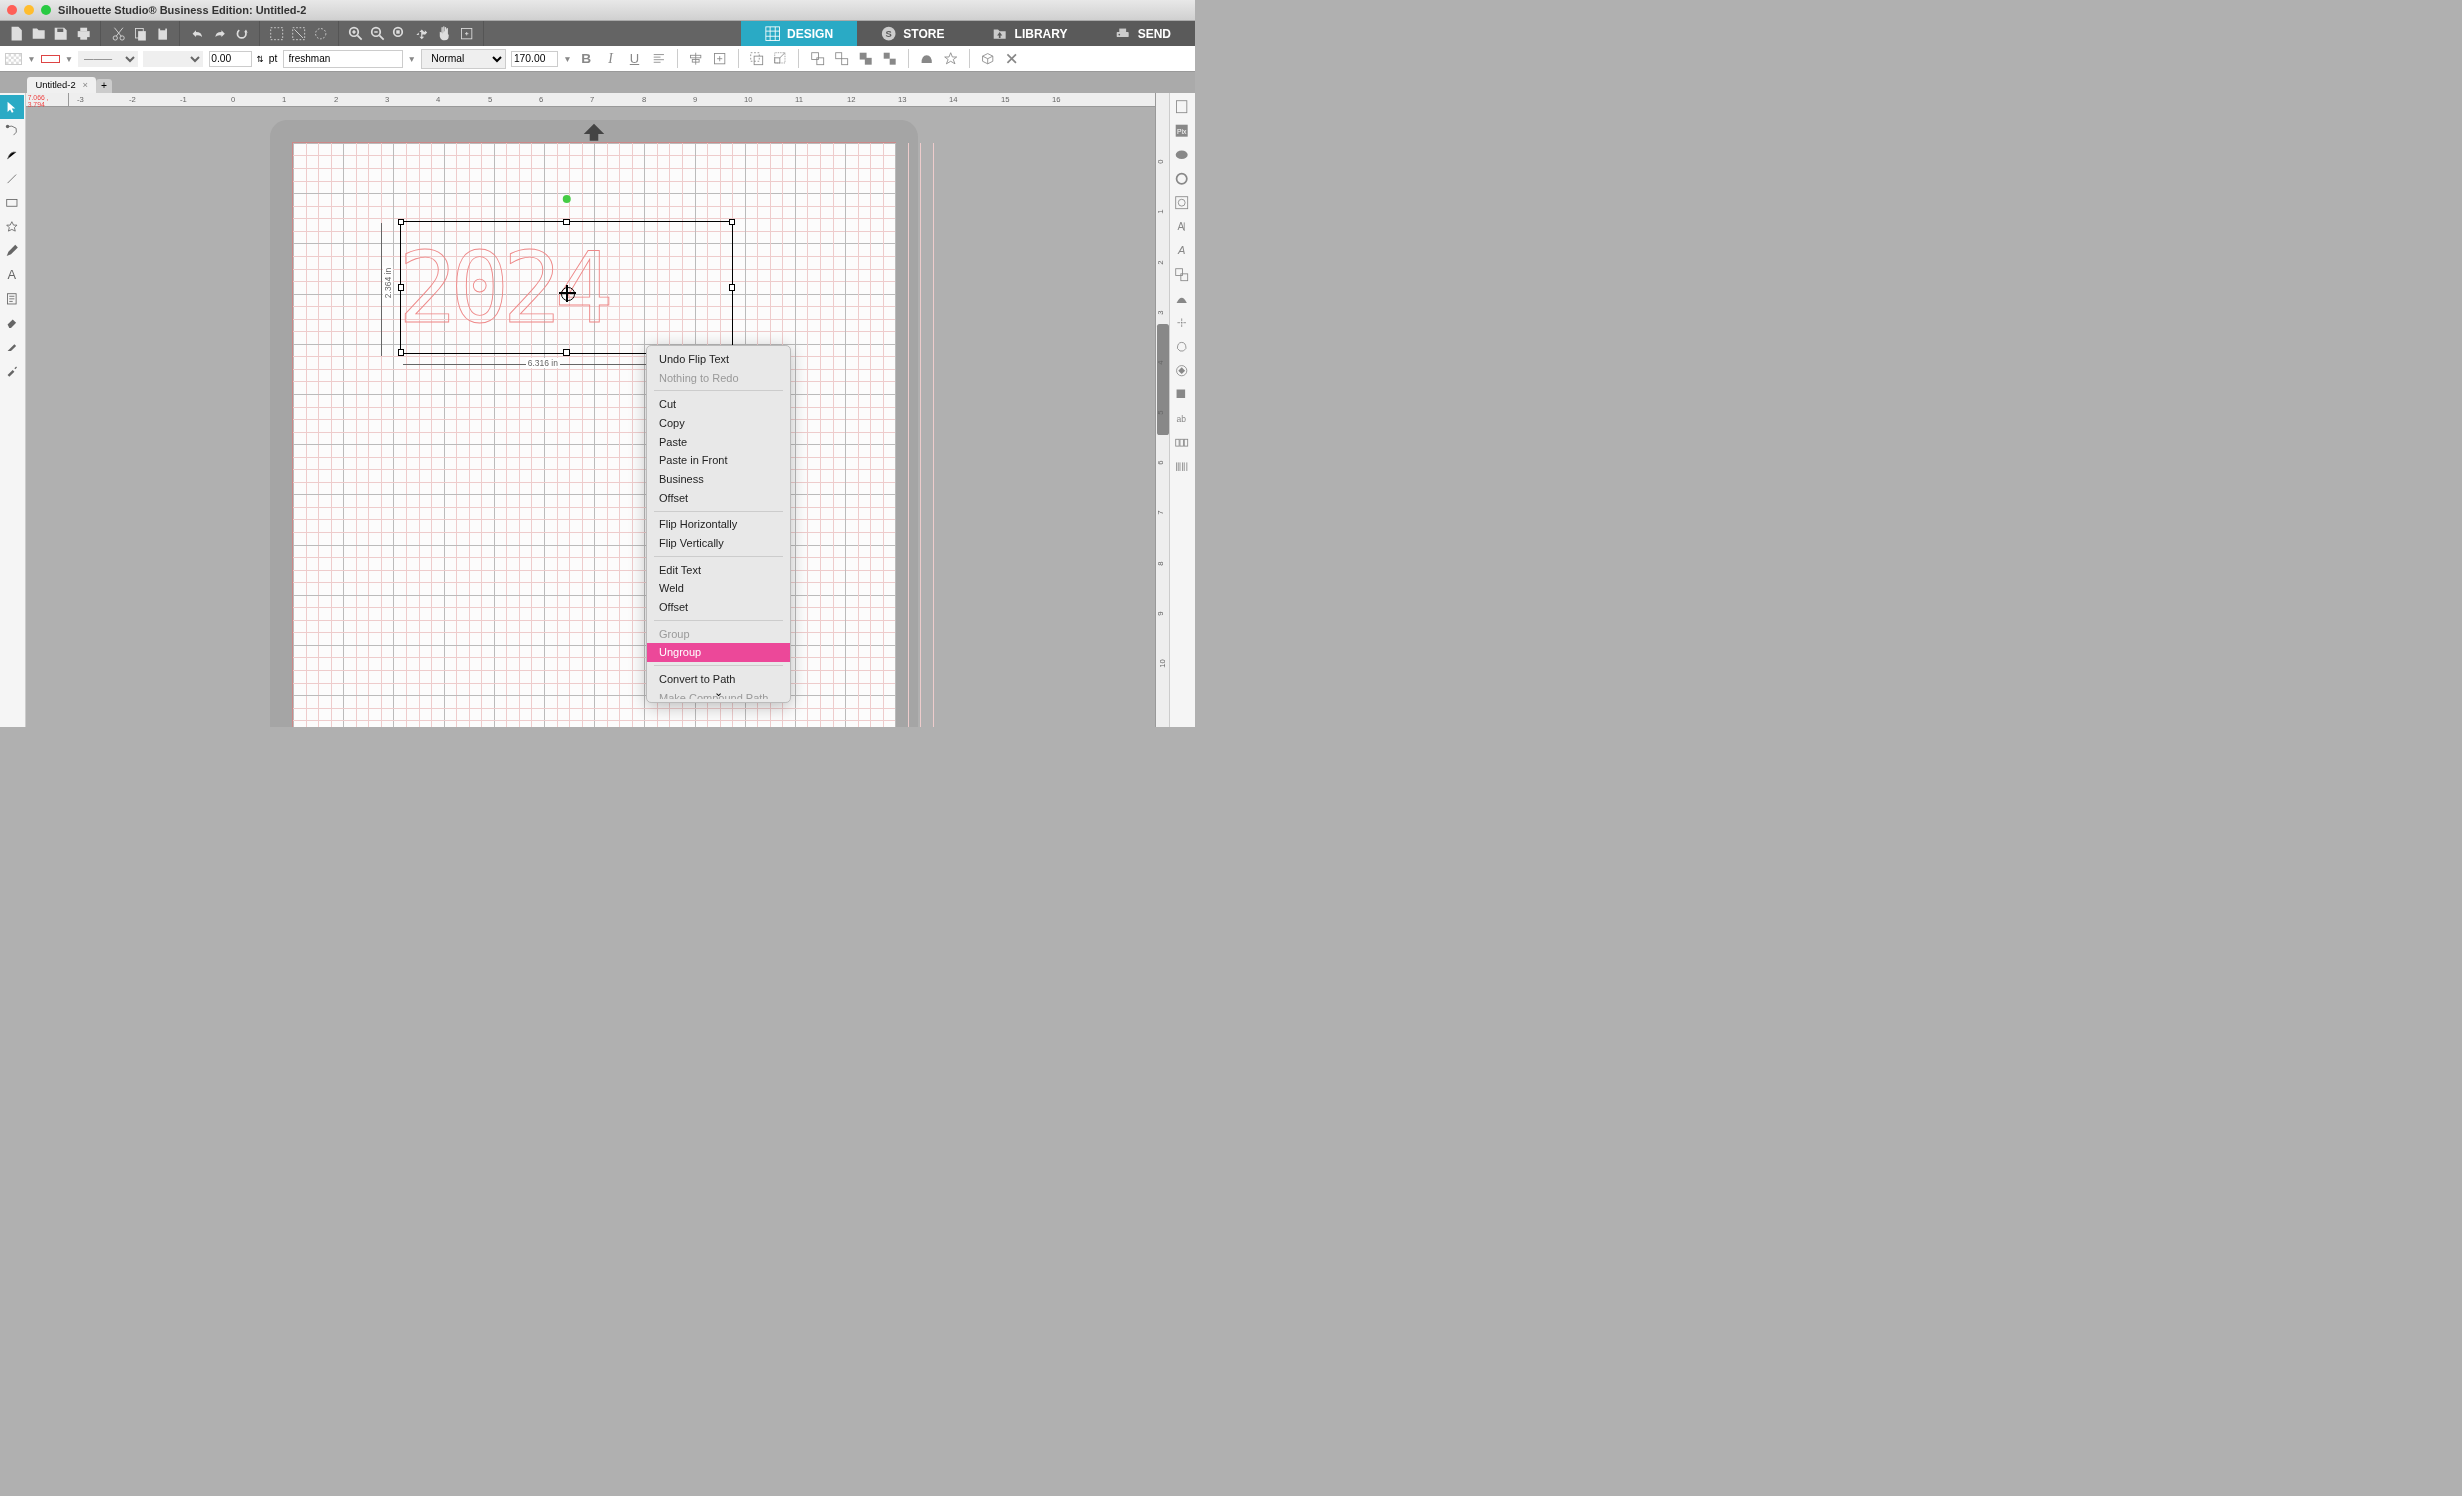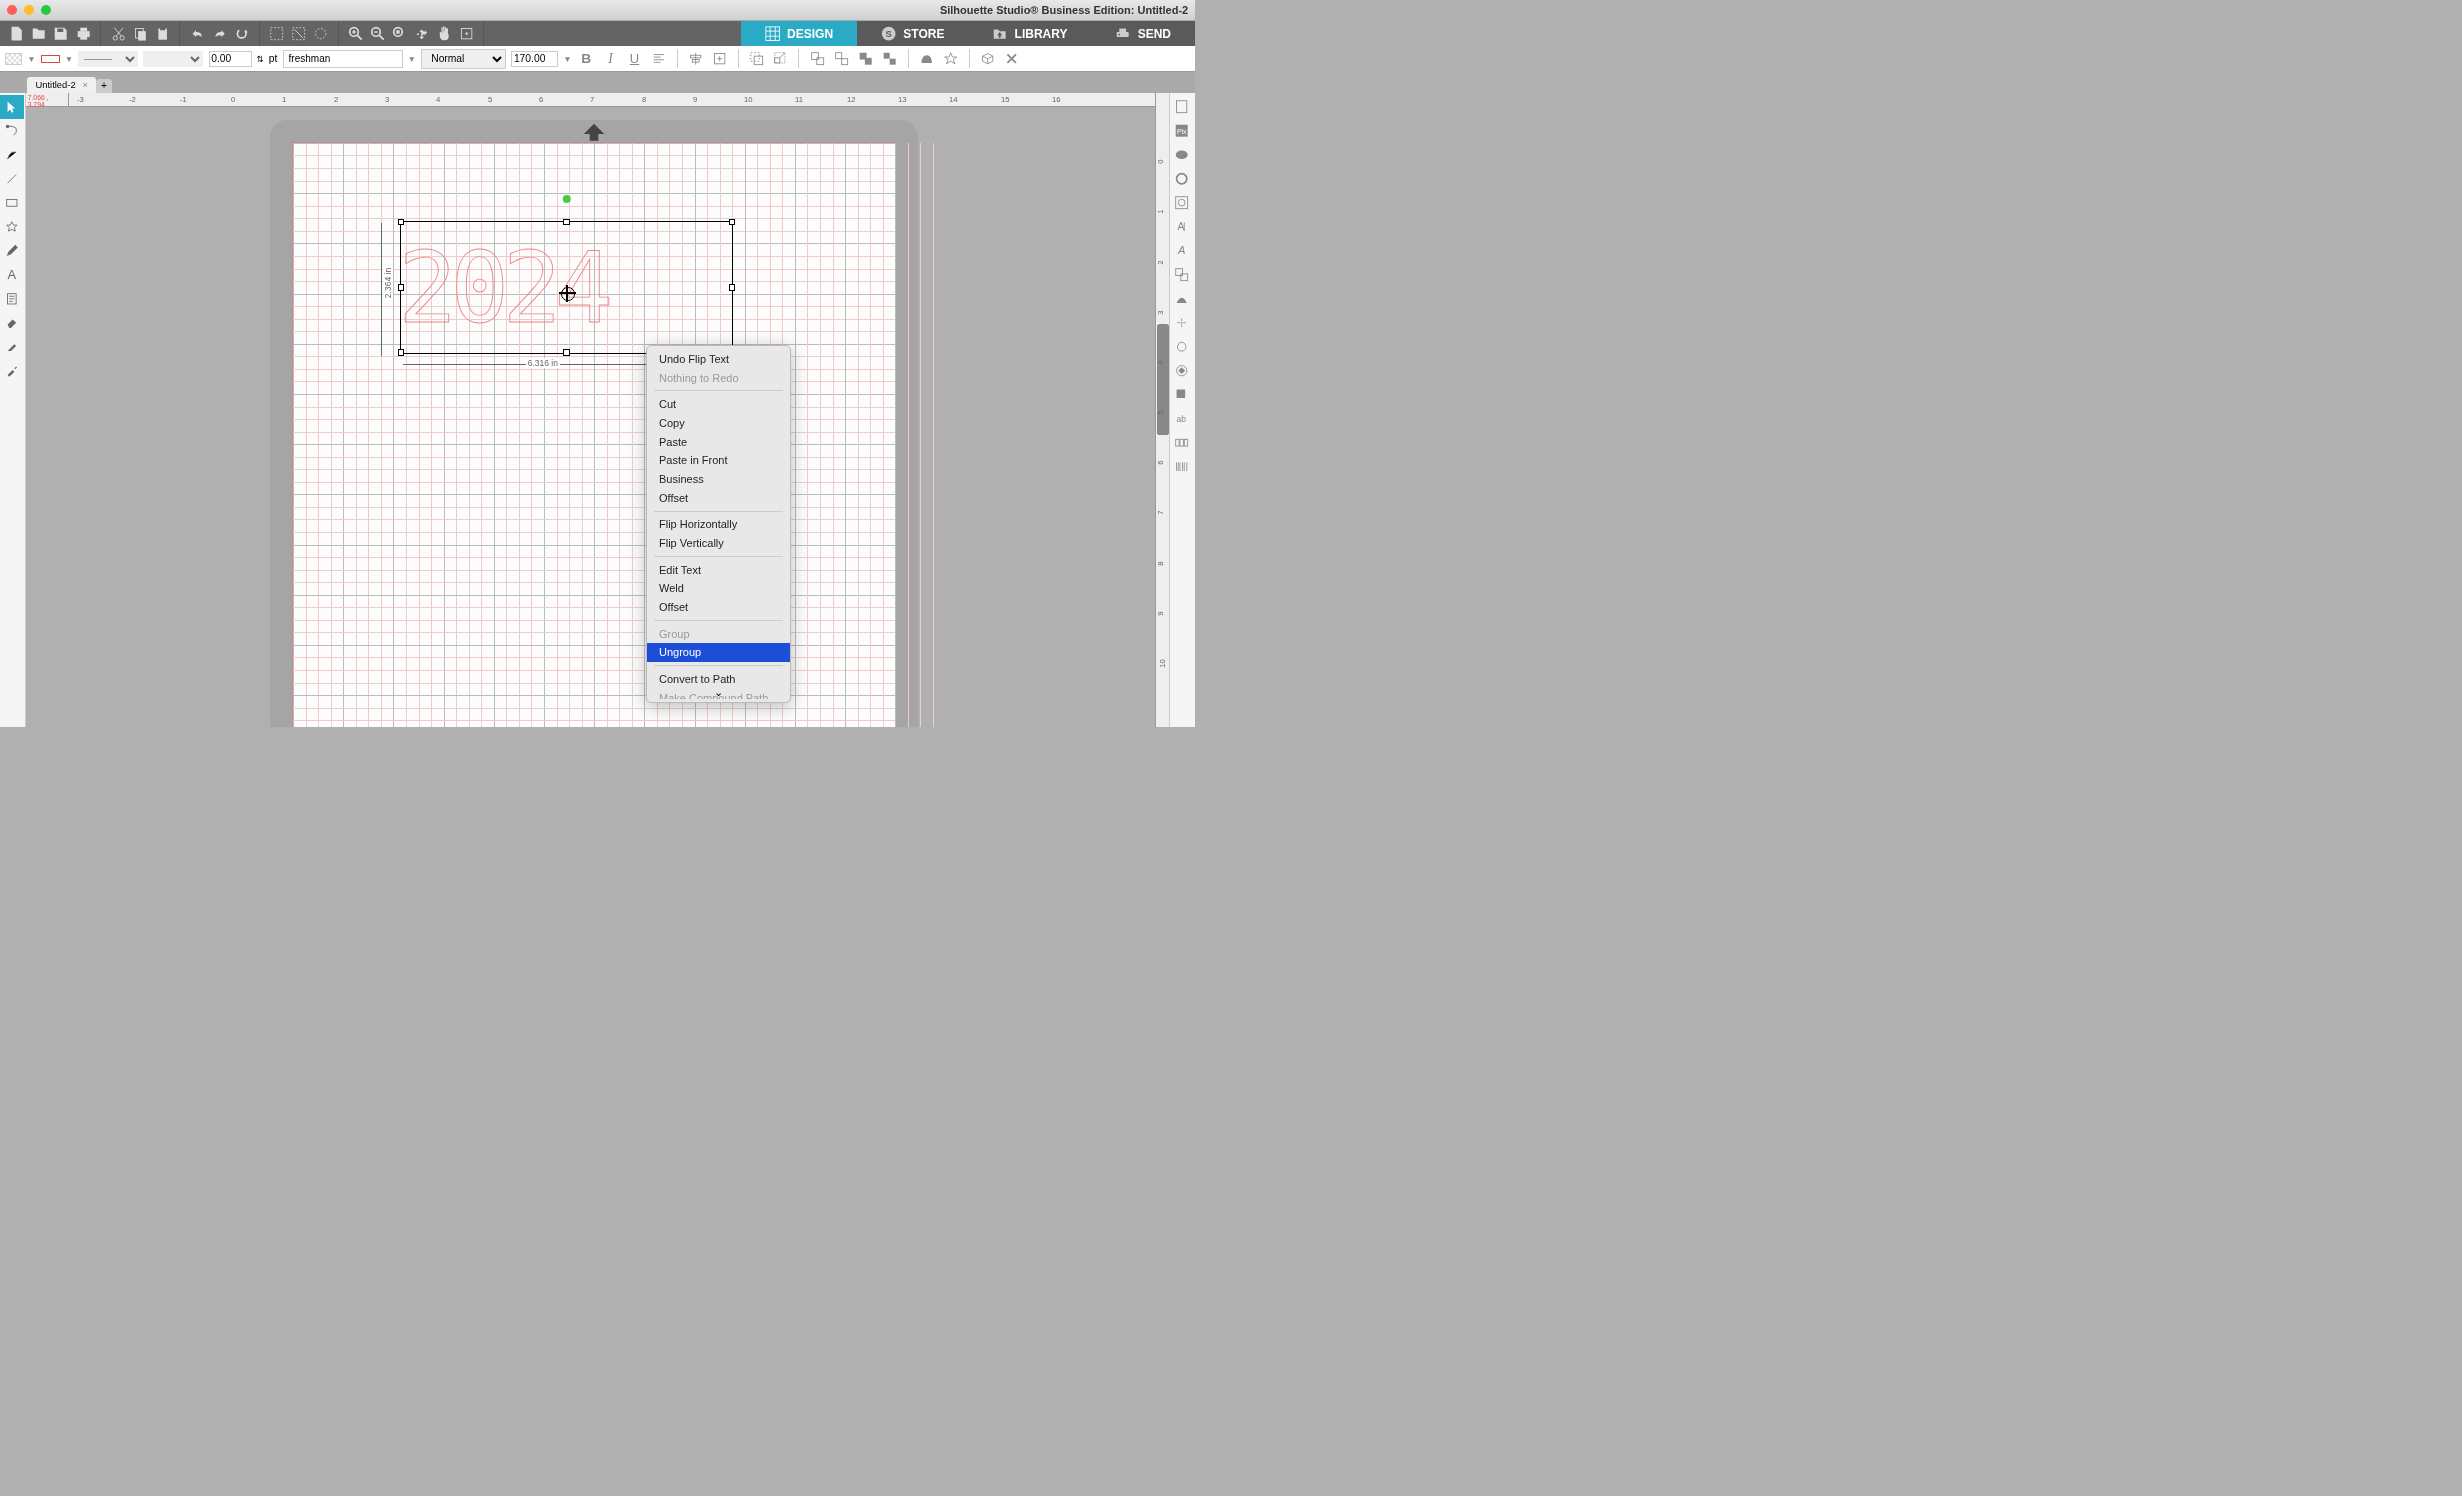--- a/index.html
+++ b/index.html
@@ -1,21 +1,21 @@
 <!DOCTYPE html>
 <html style="font-size:13.7px"><head>
 <meta charset="utf-8">
 <style>
 * { margin: 0; padding: 0; box-sizing: border-box; font-family: -apple-system, Helvetica, Arial, sans-serif; }
 body { width: 1195px; height: 727px; background: #b0b0b0; overflow: hidden; position: relative; }
 
 .titlebar { height: 21.4px; background: linear-gradient(#e8e8e8, #d0d0d0); border-bottom: 0.9px solid #aaa; display: flex; align-items: center; padding: 0 6.8px; }
 .traffic-light { width: 10.3px; height: 10.3px; border-radius: 50%; margin-right: 6.8px; }
 .tl-red { background: #ff5f57; } .tl-yellow { background: #ffbd2e; } .tl-green { background: #28ca42; }
-.title-text { flex: 1; text-align: right; font-size: 11px; font-weight: 600; color: #333; }
+.title-text { flex: 1; text-align: left; font-size: 11px; font-weight: 600; color: #333; }
 
 .toolbar1 { height: 25px; background: #646464; display: flex; align-items: center; }
 .tb-group { display: flex; align-items: center; gap: 5.1px; padding: 0 8.5px; border-right: 0.9px solid #555; height: 100%; }
 .tb-icon { width: 17px; height: 17px; display: flex; align-items: center; justify-content: center; cursor: pointer; }
 .tabs-right { margin-left: auto; display: flex; height: 100%; }
 .main-tab { padding: 0 24px; display: flex; align-items: center; gap: 6.8px; font-size: 12px; font-weight: bold; color: #fff; cursor: pointer; }
 .main-tab.active { background: #2aaac5; }
 .main-tab:not(.active) { background: #5a5a5a; }
 .main-tab-icon { width: 15.4px; height: 15.4px; }
 
@@ -60,21 +60,21 @@
 .dim-h-label { position: absolute; top: 238px; left: 256px; font-size: 8.5px; color: #666; background: #fff; padding: 0 1.7px; }
 .dim-v { position: absolute; top: 103px; left: 111px; height: 133px; border-left: 0.9px solid #666; }
 .dim-v-label { position: absolute; top: 158px; left: 101px; font-size: 8.5px; color: #666; background: #fff; padding: 0 1.7px; transform: rotate(-90deg); }
 
 .right-tools { width: 26px; background: #f5f5f5; border-left: 0.9px solid #ccc; display: flex; flex-direction: column; padding-top: 1.7px; }
 .rt-icon { width: 24px; height: 24px; display: flex; align-items: center; justify-content: center; cursor: pointer; color: #888; }
 
 .context-menu { position: absolute; top: 345px; left: 646px; width: 145px; background: #e8e8e8; border: 0.9px solid #bbb; border-radius: 5.1px; box-shadow: 0 3.4px 17px rgba(0,0,0,0.25); padding: 3.4px 0; font-size: 11px; }
 .cm-item { padding: 3.4px 12px; cursor: pointer; color: #222; }
 .cm-item.disabled { color: #999; cursor: default; }
-.cm-item.highlighted { background: #1d4ed8; color: #fff; }
+.cm-item.highlighted { background: #ec4899; color: #fff; }
 .cm-sep { height: 0.9px; background: #ccc; margin: 3.4px 6.8px; }
 .cm-more { text-align: center; padding: 1.7px; cursor: pointer; }
 
 .ruler-v { position: absolute; top: 0; right: 0; bottom: 0; width: 13.7px; background: #eee; border-left: 0.9px solid #999; }
 .ruler-v-scroll { position: absolute; top: 231px; right: 0; width: 12px; height: 111px; background: #888; border-radius: 2.6px; }
 
 svg { display: block; }
 </style>
 </head>
 <body>

